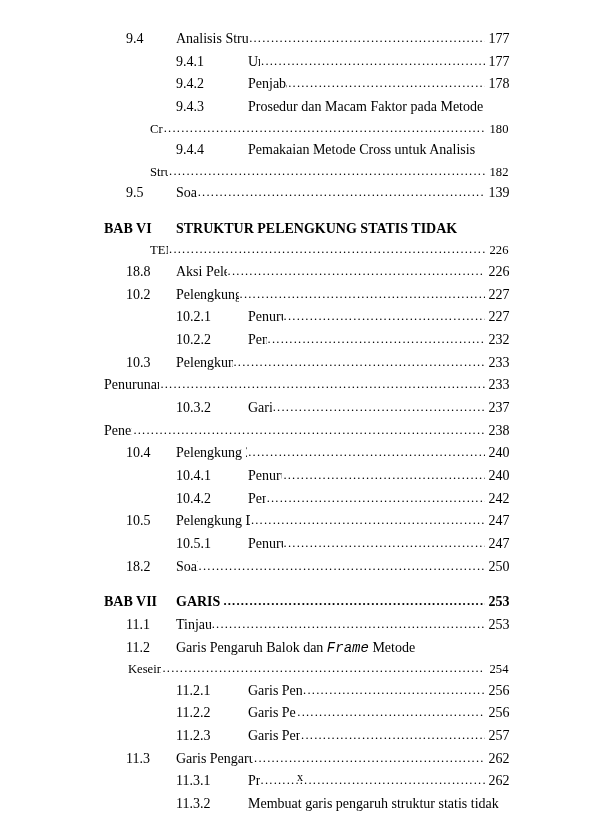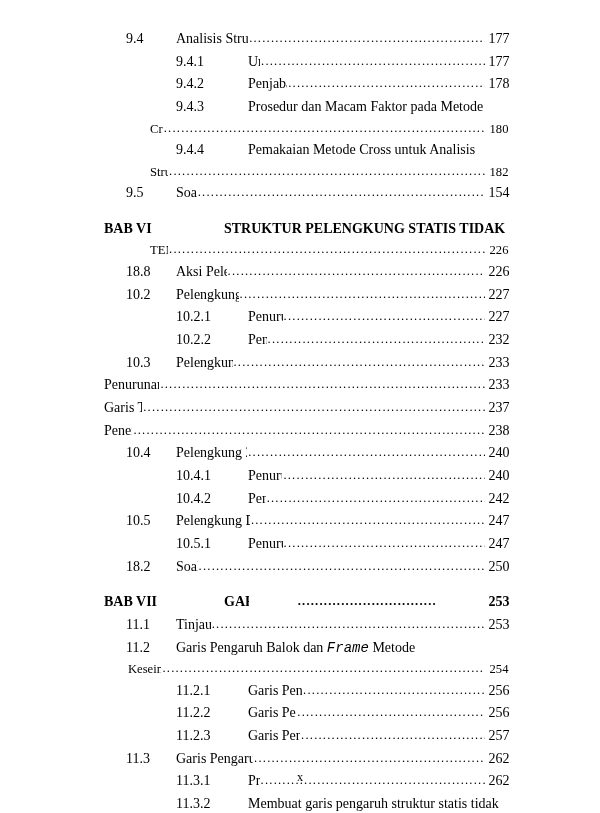--- a/index.html
+++ b/index.html
@@ -28,21 +28,20 @@
   .row {
     display: flex;
     align-items: baseline;
     font-size: 14px;
     line-height: 1.62;
     white-space: nowrap;
     margin-left: 26px;
   }
   .row.bold {
     font-weight: bold;
-    gap: 48px;
   }
   .num {
     flex: 0 0 auto;
     text-align: left;
   }
   
   .lvl-bab .num { width: 72px; padding-left: 0px; }
   .lvl-1 .num  { width: 50px; padding-left: 22px; }
   .lvl-2 .num  { width: 72px; padding-left: 72px; }
   .title {
@@ -132,21 +131,21 @@
       <div class="cont lvl-2">
         <span class="pad"></span>
         <span class="title">Struktur</span>
         <span class="dots"></span>
         <span class="page-no">182</span>
       </div>
       <div class="row lvl-1">
         <span class="num">9.5</span>
         <span class="title">Soal-soal</span>
         <span class="dots"></span>
-        <span class="page-no">154</span>
+        <span class="page-no">139</span>
       </div>
       <div class="spacer-lg"></div>
       <div class="row lvl-bab bold nodots">
         <span class="num">BAB VI</span>
         <span class="title">STRUKTUR PELENGKUNG STATIS  TIDAK</span>
       </div>
       <div class="cont lvl-bab bold">
         <span class="pad"></span>
         <span class="title">TENTU</span>
         <span class="dots"></span>
@@ -181,20 +180,21 @@
         <span class="title">Pelengkung 2 Jepit Parabolis</span>
         <span class="dots"></span>
         <span class="page-no">233</span>
       </div>
       <div class="row lvl-2">
         <span class="title">Penurunan persamaan</span>
         <span class="dots"></span>
         <span class="page-no">233</span>
       </div>
       <div class="row lvl-2">
+        <span class="num">10.3.2</span>
         <span class="title">Garis Tekanan</span>
         <span class="dots"></span>
         <span class="page-no">237</span>
       </div>
       <div class="row lvl-2">
         <span class="title">Penerapan</span>
         <span class="dots"></span>
         <span class="page-no">238</span>
       </div>
       <div class="row lvl-1">

